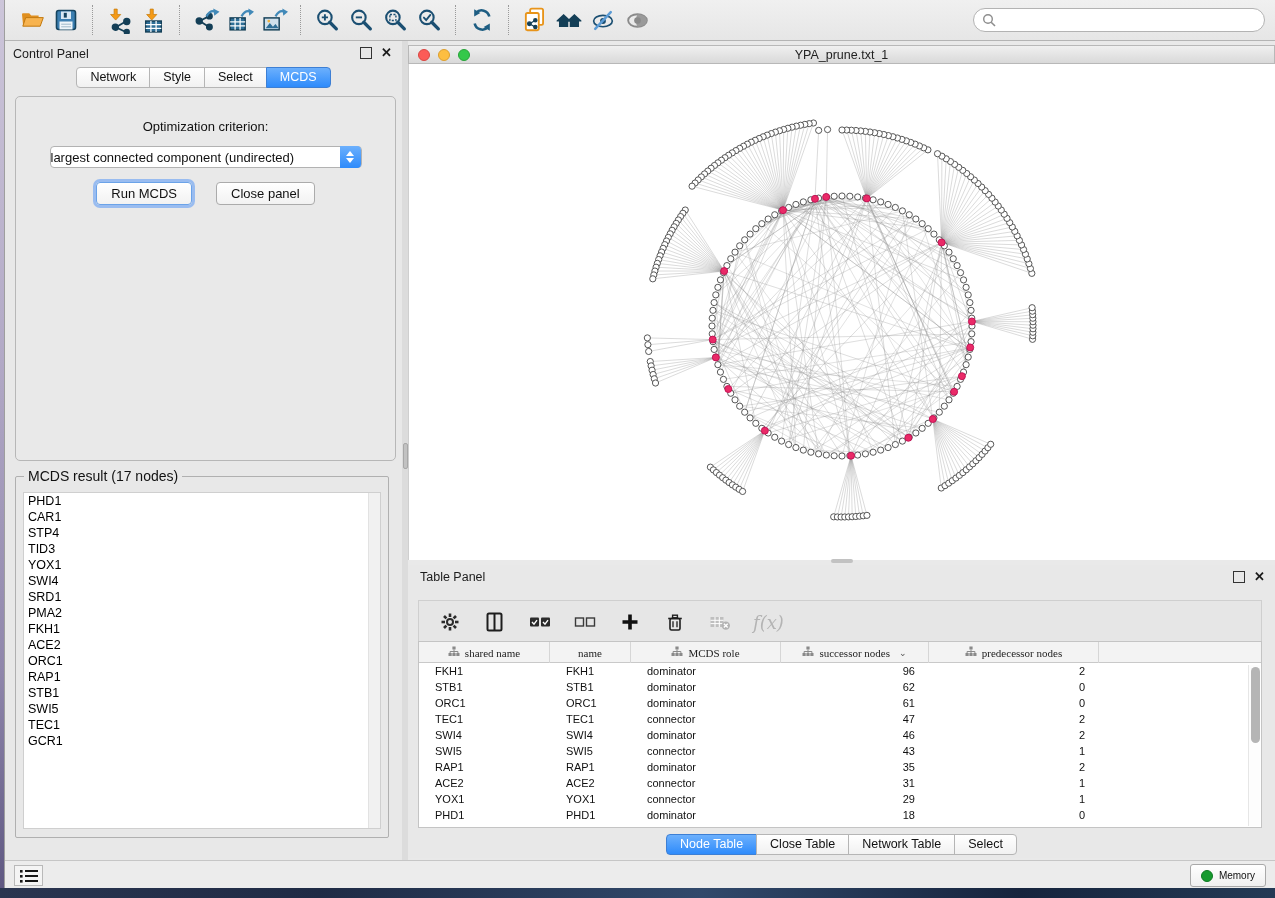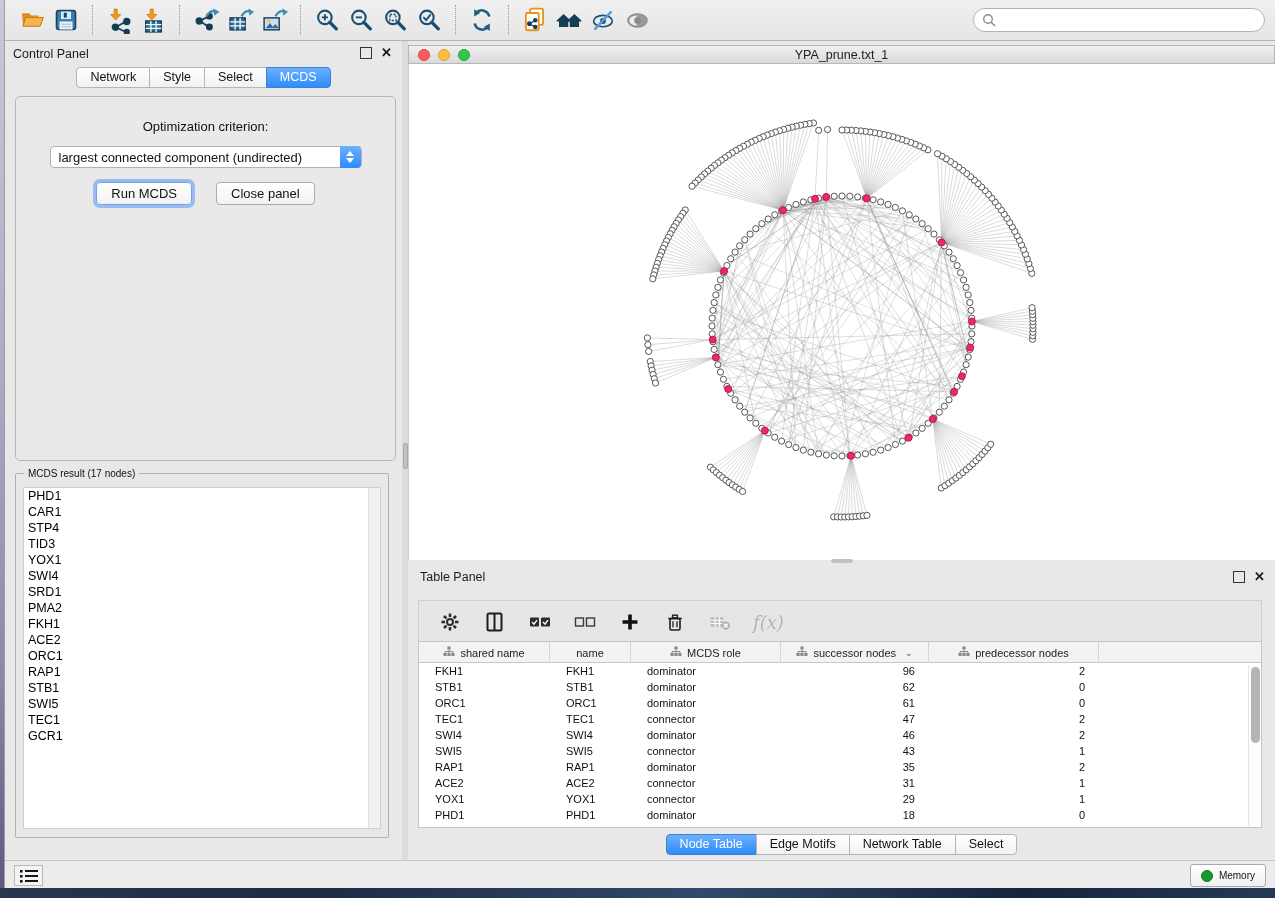--- a/index.html
+++ b/index.html
@@ -38,34 +38,34 @@
     padding:2px 13px 3px; font-size:12.5px; color:#111; }
   .seg:first-child { border-radius:4px 0 0 4px; margin-left:0; }
   .seg:last-child { border-radius:0 4px 4px 0; }
   .seg.active { background:linear-gradient(#6cb0fd,#2e8bfb); border-color:#3d7fd4; color:#fff; }
 
   .cp-body { position:absolute; left:10px; right:6px; top:55px; height:365px;
     background:#e9e9e9; border:1px solid #b7b7b7; border-radius:5px; }
   .crit-label { text-align:center; margin-top:22px; font-size:13px; color:#111; }
   .selectbox { position:relative; margin:12px auto 0; width:312px; height:22px; background:#fff;
     border:1px solid #b2b2b2; border-radius:4px; font-size:13px; color:#111;
-    display:flex; align-items:center; padding-left:8px; }
+    display:flex; align-items:center; padding-left:0; }
   .selectbox .stepper { position:absolute; right:0; top:-1px; bottom:-1px; width:21px;
     background:linear-gradient(#6cb0fd,#2e8bfb); border-radius:0 4px 4px 0;
     display:flex; flex-direction:column; align-items:center; justify-content:center; gap:2px; }
   .tri-up { width:0; height:0; border-left:4px solid transparent; border-right:4px solid transparent; border-bottom:5px solid #fff; }
   .tri-dn { width:0; height:0; border-left:4px solid transparent; border-right:4px solid transparent; border-top:5px solid #fff; }
   .btn-row { display:flex; justify-content:center; gap:24px; margin-top:14px; }
   .mac-btn { background:linear-gradient(#ffffff,#f2f2f2); border:1px solid #ababab; border-radius:4px;
     font-size:13px; color:#111; padding:3px 14px; font-family:"Liberation Sans",sans-serif; }
   .mac-btn.focused { box-shadow:0 0 0 3px rgba(110,165,244,.65); border-color:#6ba3e8; }
 
   .mcds-group { position:absolute; left:10px; top:427px; width:374px; height:370px;
     border:1px solid #b0b0b0; border-radius:2px; background:#e8e8e8; }
-  .mcds-group legend { font-size:10px; color:#111; margin-left:8px; padding:0 4px; }
+  .mcds-group legend { font-size:14px; color:#111; margin-left:8px; padding:0 4px; }
   .mcds-list-wrap { position:absolute; left:7px; right:7px; top:8px; bottom:8px; background:#fff;
     border:1px solid #cfcfcf; overflow:hidden; }
   .mcds-scroll { position:absolute; right:0; top:0; bottom:0; width:12px; background:#f1f1f1; border-left:1px solid #e2e2e2; }
   .mcds-item { font-size:12.5px; color:#000; line-height:16px; padding-left:4px; }
 
   
   .v-divider { position:absolute; left:397px; top:0; width:6px; bottom:0; background:#dcdcdc; }
   .v-handle { position:absolute; left:0.5px; top:402px; width:5px; height:26px; background:#c2c2c2; border:1px solid #a8a8a8; border-radius:2px; }
 
   
@@ -87,21 +87,21 @@
   .tp-toolbar { position:absolute; left:10px; right:13px; top:35px; height:44px;
     background:#e6e6e6; border:1px solid #cfcfcf; display:flex; align-items:center; gap:21px; padding-left:19px; }
   .tp-tool { display:flex; align-items:center; justify-content:center; width:24px; height:24px; }
   .fx-label { font-size:18px; font-style:italic; color:#b4b4b4; font-family:"DejaVu Serif",serif; }
 
   .grid-table { position:absolute; left:10px; right:13px; top:76px; bottom:30px; background:#fff;
     border:1px solid #c4c4c4; overflow:hidden; }
   .g-row { display:grid; grid-template-columns:131px 81px 150px 148px 170px 1fr; }
   .g-head { background:#f3f3f3; border-bottom:1px solid #c9c9c9; height:21px; }
   .g-head .cell { display:flex; align-items:center; justify-content:center; gap:5px;
-    font-size:11px; color:#222; border-right:1px solid #d6d6d6; height:21px; }
+    font-size:11px; color:#222; border-right:1px solid #d6d6d6; height:21px;font-family:Liberation Serif, serif; }
   .g-head .cell:last-child { border-right:none; }
   .g-body .cell { font-size:11px; color:#111; height:16px; line-height:16px; padding-left:16px; }
   .g-body .cell.num { text-align:right; padding-right:14px; }
   .sort-caret { font-size:9px; color:#555; margin-left:4px; }
   .tbl-scroll { position:absolute; right:1px; top:23px; bottom:1px; width:12px; background:#fdfdfd; border-left:1px solid #e6e6e6; }
   .tbl-thumb { position:absolute; left:1.5px; top:2px; width:9px; height:76px; background:#b5b5b5; border-radius:5px; }
 
   .tp-tabs { position:absolute; left:0; right:0; bottom:3px; display:flex; justify-content:center; }
 
   
@@ -1192,21 +1192,21 @@
                   <div class="cell"></div>
                 </div>
               </div>
           <div class="tbl-scroll">
             <div class="tbl-thumb"></div>
           </div>
         </div>
 
         <div class="tp-tabs seg-tabs" style="margin-top:0">
               <div class="seg active">Node Table</div>
-              <div class="seg">Edge Motifs</div>
+              <div class="seg">Close Table</div>
               <div class="seg">Network Table</div>
               <div class="seg">Select</div>
             </div>
       </div>
     </div>
   </div>
 
   <div class="status-bar">
     <div class="list-btn">
       <svg width="20" height="16" viewBox="0 0 20 16">

